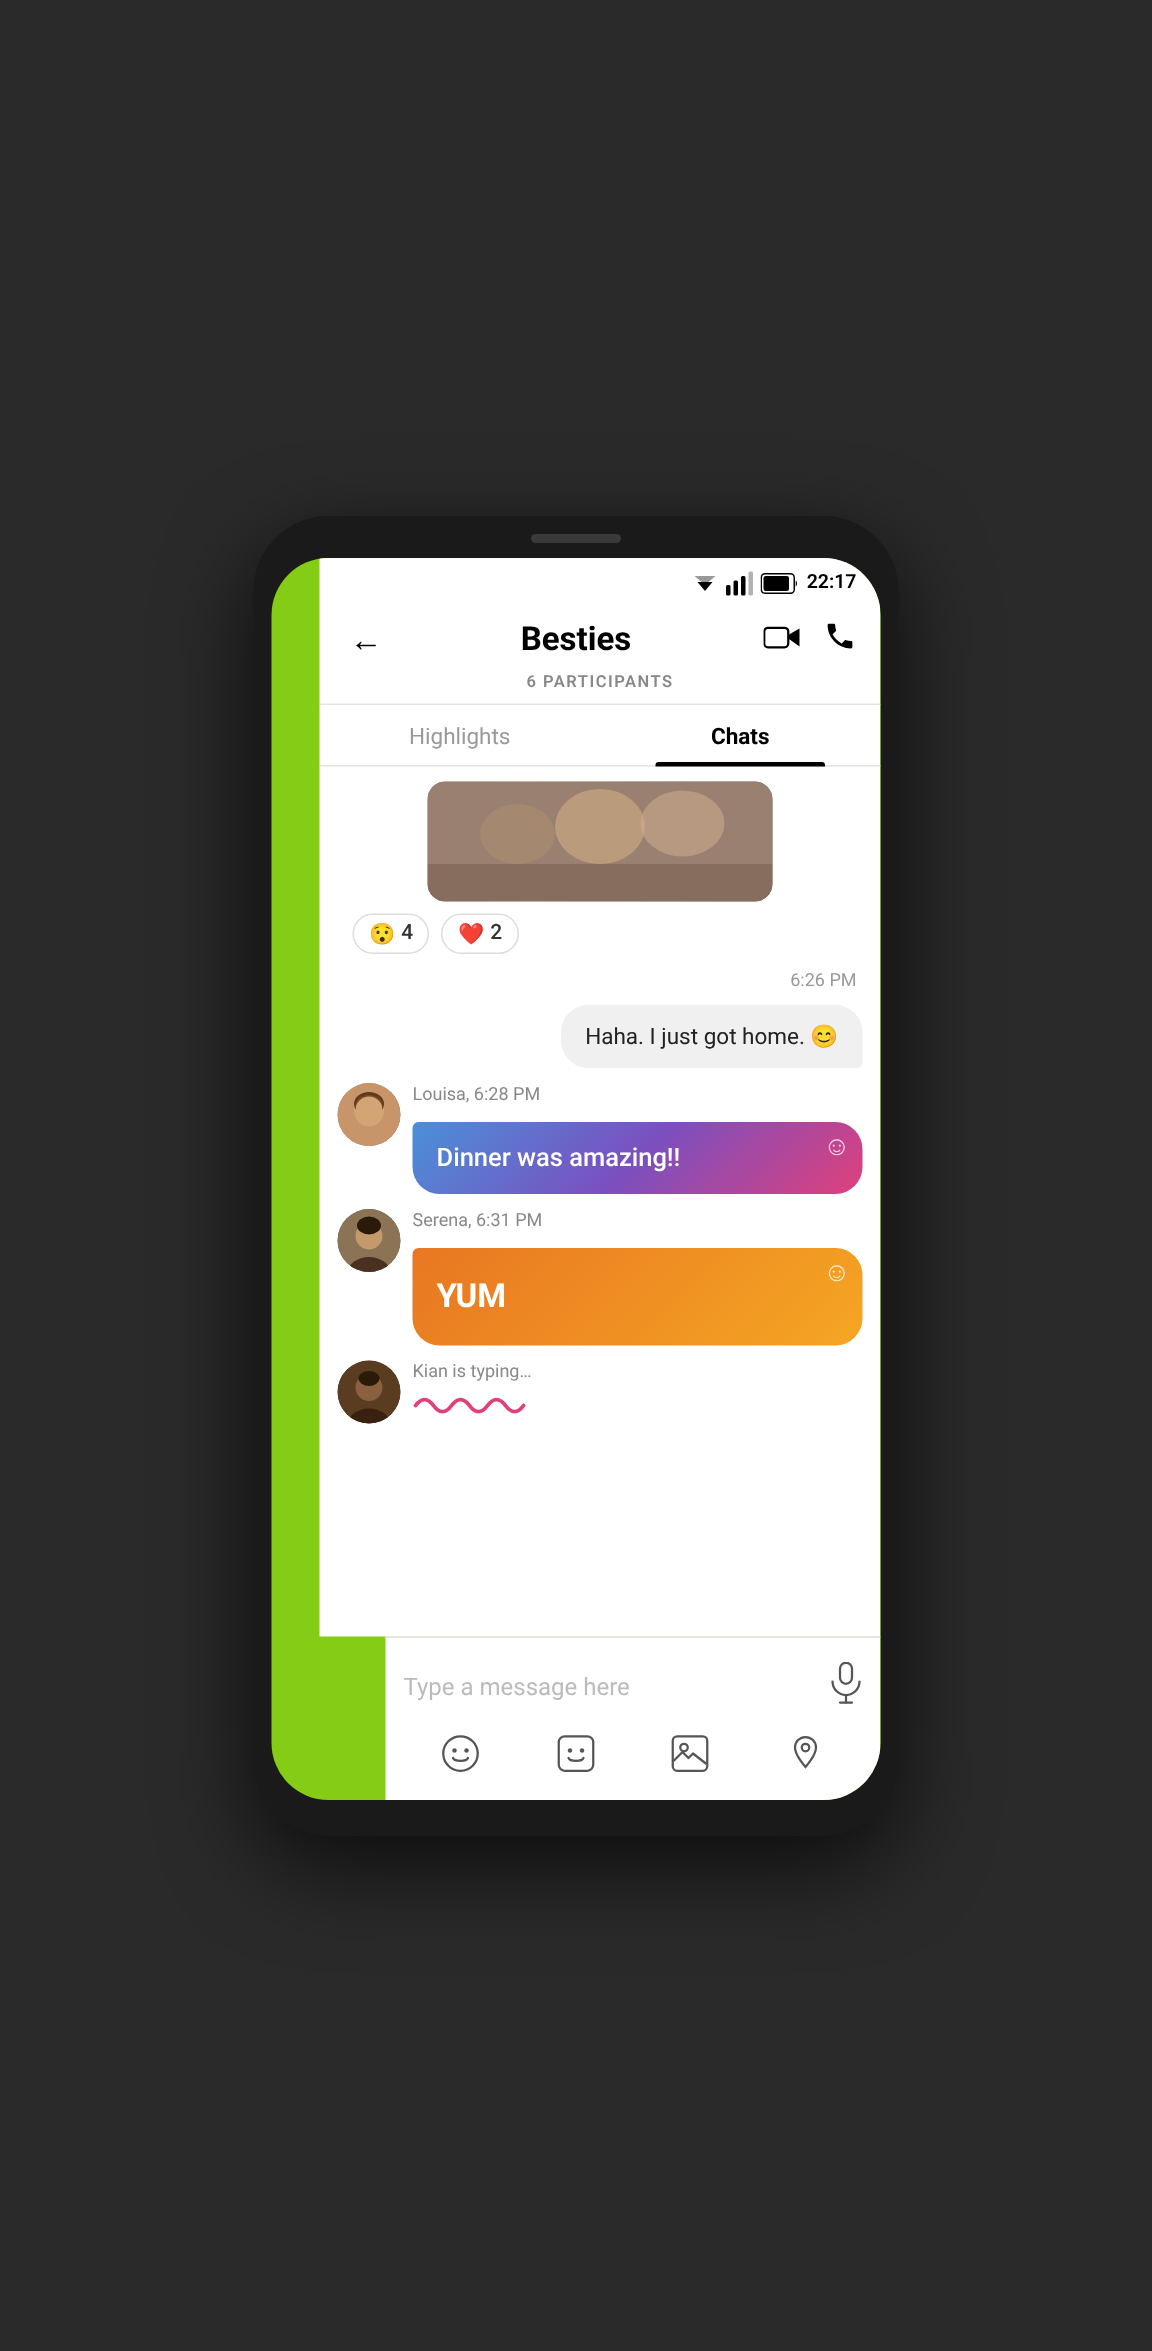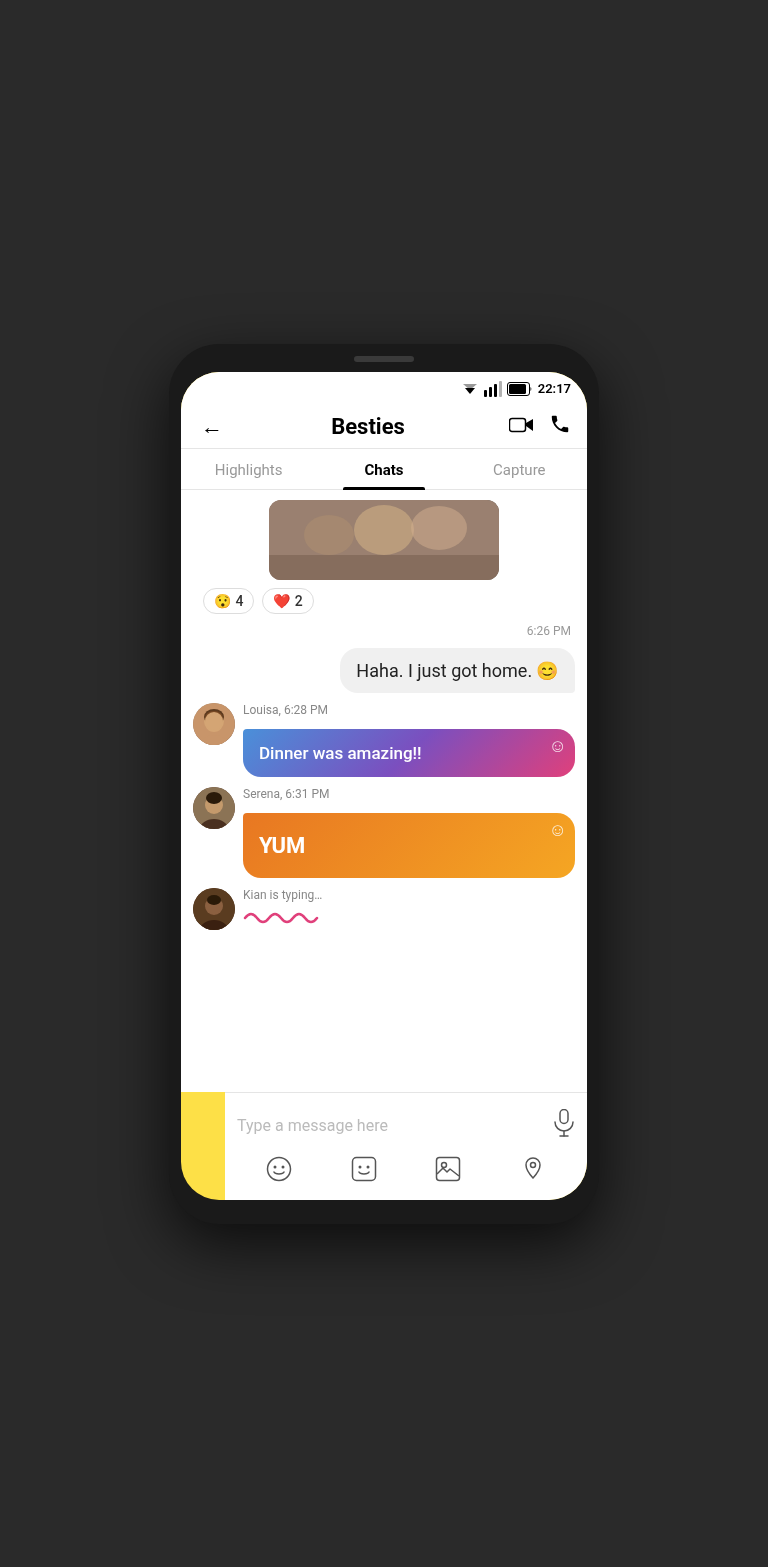--- a/index.html
+++ b/index.html
@@ -23,25 +23,26 @@
     .phone-speaker {
       width: 60px;
       height: 6px;
       background: #3a3a3a;
       border-radius: 3px;
       margin: 0 auto 10px auto;
     }
     .phone-screen {
       width: 100%;
       height: calc(100% - 28px);
-      background: #fde047;
+      background: #84cc16;
       border-radius: 38px;
       overflow: hidden;
       display: flex;
       flex-direction: column;
+      padding-left: 32px;
     }
     
     .status-bar {
       background: #fff;
       padding: 8px 16px 4px 16px;
       display: flex;
       justify-content: flex-end;
       align-items: center;
       gap: 8px;
       min-height: 30px;
@@ -182,21 +183,21 @@
     
     .msg-outgoing {
       display: flex;
       justify-content: flex-end;
     }
     .bubble-outgoing {
       background: #f0f0f0;
       border-radius: 18px 18px 4px 18px;
       padding: 12px 16px;
       max-width: 80%;
-      font-size: 18px;
+      font-size: 15px;
       color: #222;
     }
     
     .msg-incoming {
       display: flex;
       align-items: flex-start;
       gap: 8px;
     }
     .avatar {
       width: 42px;
@@ -360,31 +361,29 @@
             </svg>
           </span>
 
           <span class="header-icon">
             <svg width="22" height="22" viewBox="0 0 24 24" fill="none">
               <path d="M6.6 10.8c1.4 2.8 3.8 5.1 6.6 6.6l2.2-2.2c.3-.3.7-.4 1-.2 1.1.4 2.3.6 3.6.6.6 0 1 .4 1 1V20c0 .6-.4 1-1 1C10.6 21 3 13.4 3 4c0-.6.4-1 1-1h3.5c.6 0 1 .4 1 1 0 1.3.2 2.5.6 3.6.1.3 0 .7-.2 1L6.6 10.8z" fill="#000"></path>
             </svg>
           </span>
         </div>
       </div>
+      <div class="participants-label">6 PARTICIPANTS</div>
     </div>
 
     <div class="tabs">
       <div class="tab">
         <span>Highlights</span>
       </div>
       <div class="tab active">
         <span>Chats</span>
-      </div>
-      <div class="tab">
-        <span>Capture</span>
       </div>
     </div>
 
     <div class="chat-area">
 
       <div class="shared-image-area">
         <div class="shared-image-placeholder">
           
           <svg width="230" height="80" viewBox="0 0 230 80">
             <rect width="230" height="80" fill="#9a8070"></rect>

